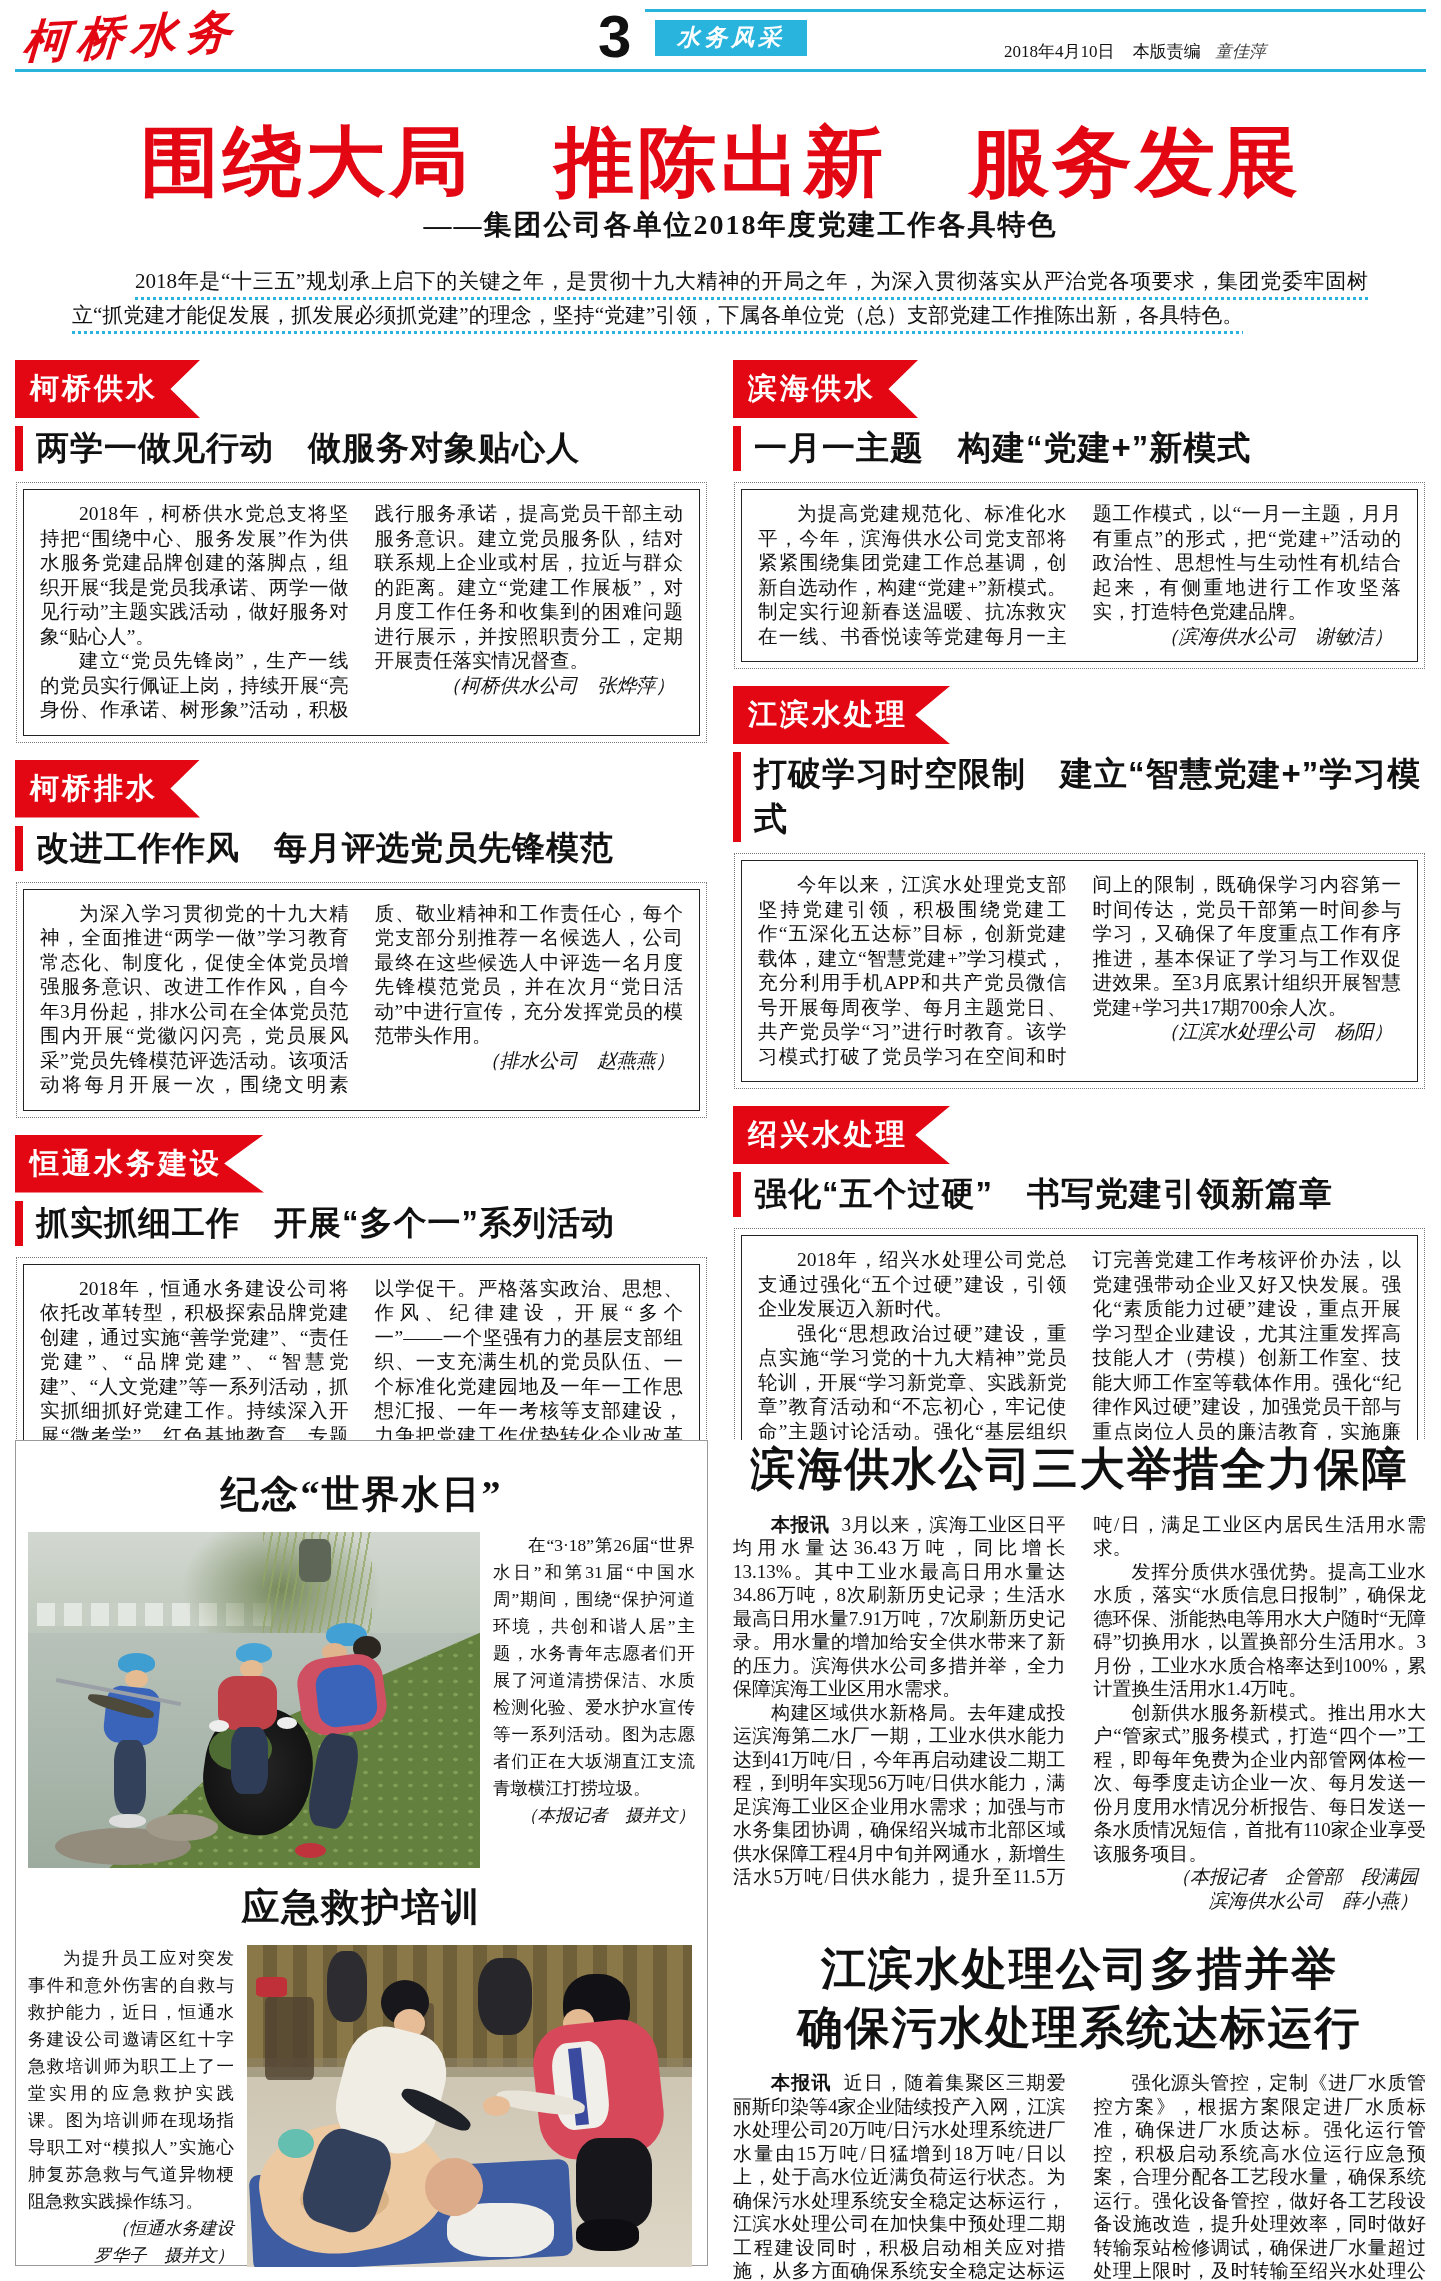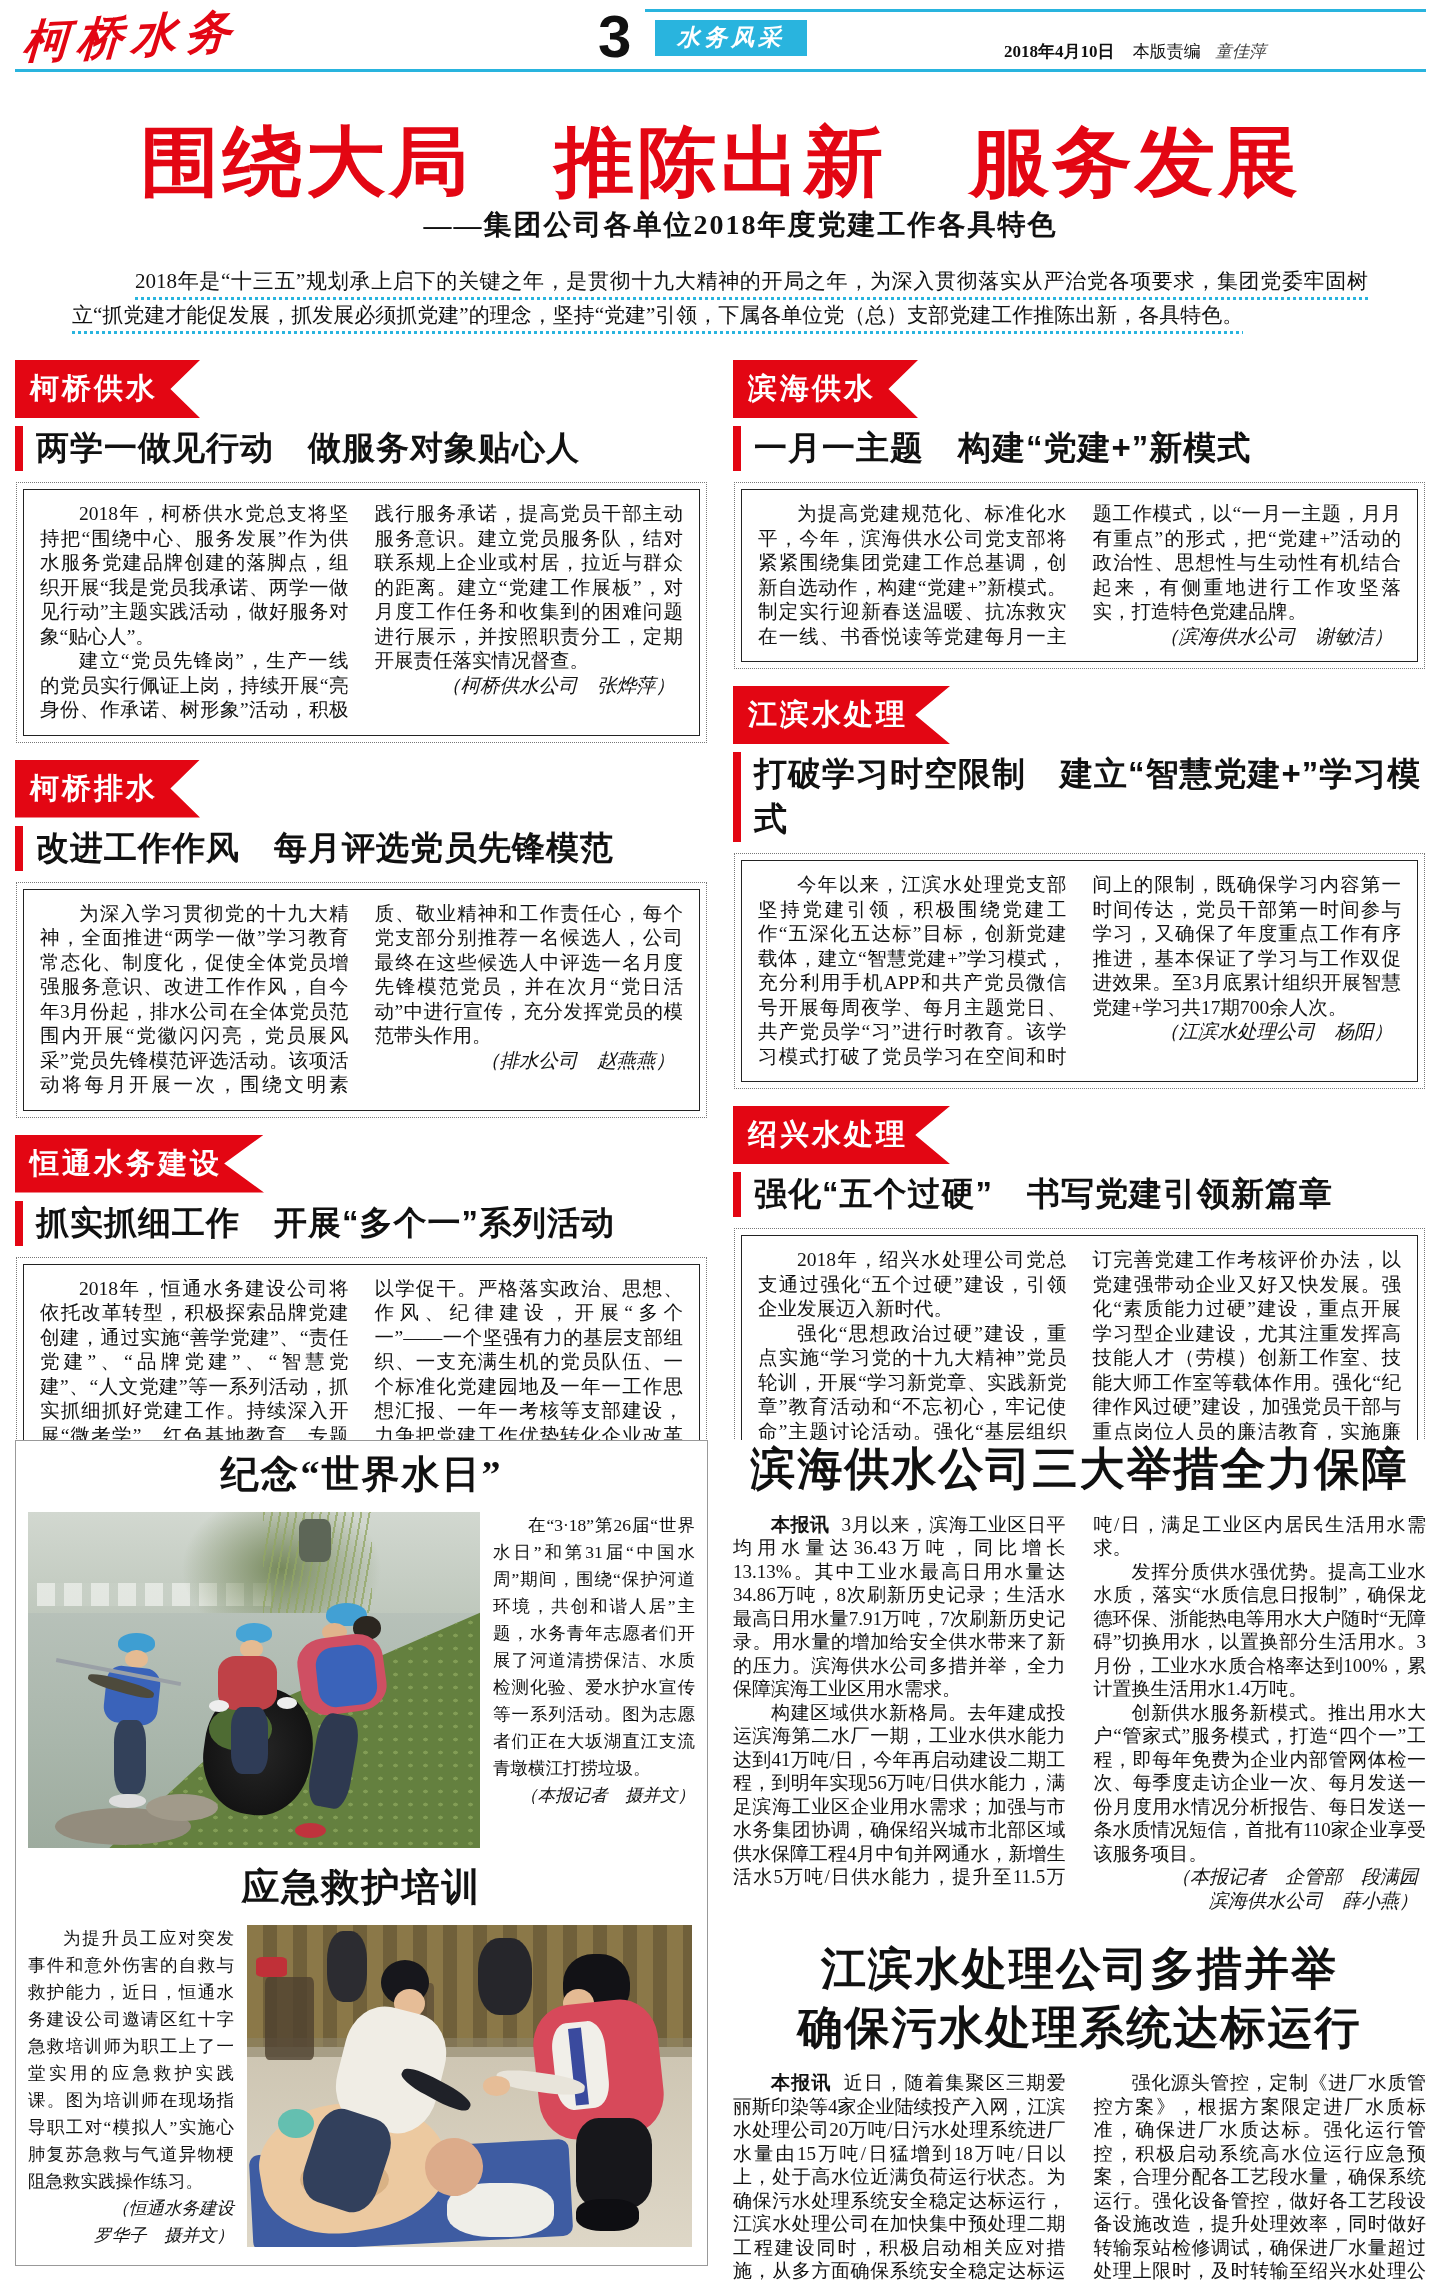--- a/index.html
+++ b/index.html
@@ -8,21 +8,21 @@
   .page { position:relative; width:1441px; height:2281px; margin:0 auto; background:#fff; overflow:hidden; color:#111; }
 
   
   .hdr { position:absolute; left:15px; right:15px; top:0; height:78px; }
   .logo { position:absolute; left:8px; top:6px; font-size:46px; font-weight:bold; font-style:italic; color:var(--red); letter-spacing:8px; transform:rotate(-3deg) skewX(-6deg); }
   .pagenum { position:absolute; left:583px; top:2px; font-size:60px; font-weight:900; font-family:"Liberation Sans",sans-serif; letter-spacing:-2px; }
   .badge { position:absolute; left:640px; top:20px; width:152px; height:36px; background:var(--cyan); color:#fff; font-size:23px; font-weight:bold; font-style:italic; text-align:center; line-height:36px; letter-spacing:4px; }
   .rule-top { position:absolute; left:630px; right:0; top:9px; height:3px; background:var(--cyan); }
   .rule-bottom { position:absolute; left:0; right:0; top:69px; height:3px; background:var(--cyan); }
   .dateline { position:absolute; right:160px; top:40px; font-size:17px; white-space:nowrap; }
-  .dateline .d { font-weight:bold;text-align:center; }
+  .dateline .d { font-weight:normal;text-align:center; }
   .dateline .el { font-weight:normal; margin-left:14px; }
   .dateline .en { margin-left:10px; color:#444; font-style:italic; }
 
   
   .headline { position:absolute; left:0; width:100%; top:112px; text-align:center; font-family:"Liberation Sans",sans-serif; font-weight:900; font-size:76px; color:var(--red); letter-spacing:3px; transform:scaleX(1.05); }
   .subhead { position:absolute; left:0; width:100%; top:206px; text-align:center; font-size:28px; font-weight:600; letter-spacing:2px;padding-left:40px; }
   .intro { position:absolute; left:72px; width:1296px; top:264px; font-size:21px; line-height:34px; text-align:justify; text-indent:3em;
            text-decoration:underline dotted var(--cyan); text-decoration-thickness:2.5px; text-underline-offset:9px; }
 
   
@@ -31,21 +31,21 @@
 
   .news-sec { margin-bottom:24px; }
   .flag { display:inline-block; background:var(--red); color:#fff; font-family:"Liberation Sans",sans-serif; font-size:29px; font-weight:bold; letter-spacing:3px; padding:9px 42px 9px 15px; clip-path:polygon(0 0,100% 0,84% 50%,100% 100%,0 100%); }
   .sec-title { font-family:"Liberation Sans",sans-serif; font-size:33px; font-weight:bold; letter-spacing:1px; border-left:8px solid var(--red); padding-left:13px; margin:8px 0 18px 0; }
   .box { border:1px solid #222; outline:1.5px dotted #777; outline-offset:6px; margin:6px 8px 10px 8px; padding:12px 16px; }
   .box-text { column-count:2; column-gap:26px; font-size:19.5px; line-height:24.5px; text-align:justify; }
   .box-text p { text-indent:2em; }
   .attr { text-align:right; font-style:italic; text-indent:0 !important; padding-right:8px; }
 
   
-  .bl-block { position:absolute; top:1080px; left:0; width:693px; height:826px; background:#fff; border:1px solid #999; padding:2px 12px; }
+  .bl-block { position:absolute; top:1080px; left:0; width:693px; height:826px; background:#fff; border:1px solid #999; padding:22px 12px; }
   .bl-title { text-align:center; font-size:38px; font-weight:bold; letter-spacing:2px; margin:6px 0 12px 0; }
   .bl-row { display:flex; gap:13px; }
   .bl-text { flex:1; font-size:17.5px; line-height:27px; text-align:justify; }
   .bl-text p { text-indent:2em; }
   .attr-c { text-align:right; font-style:italic; text-indent:0 !important; }
   .photo { position:relative; overflow:hidden; background:#b9c3ba; flex:none; }
   .p1 { width:452px; height:336px; }
   .p2 { width:445px; height:322px; }
   .ph { position:absolute; display:block; }
 

